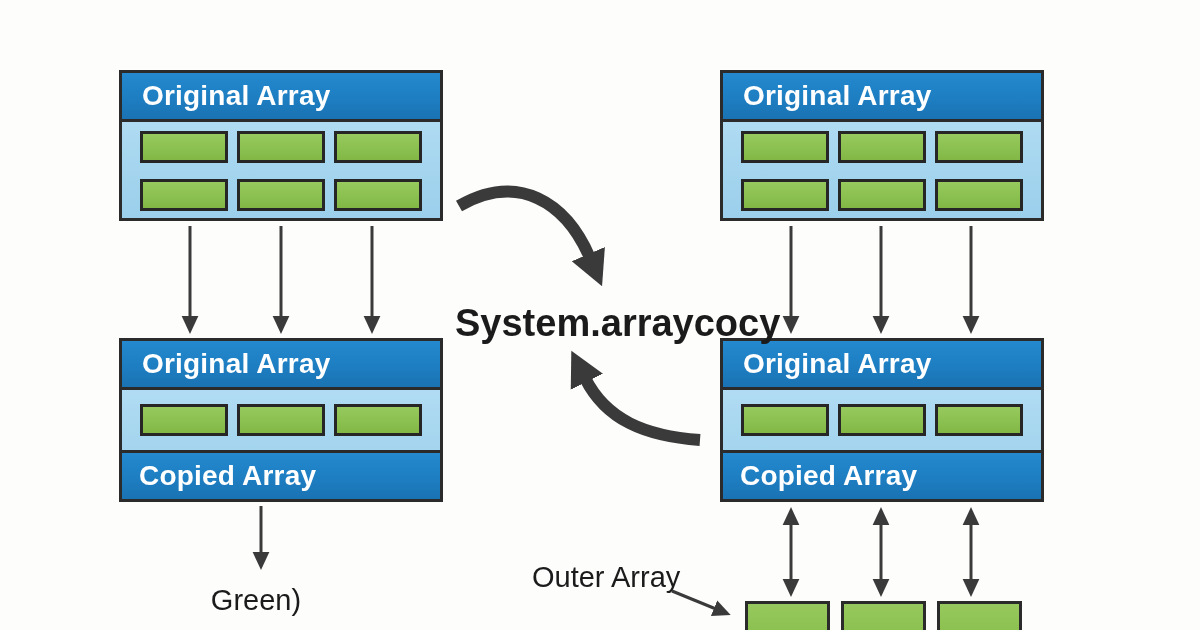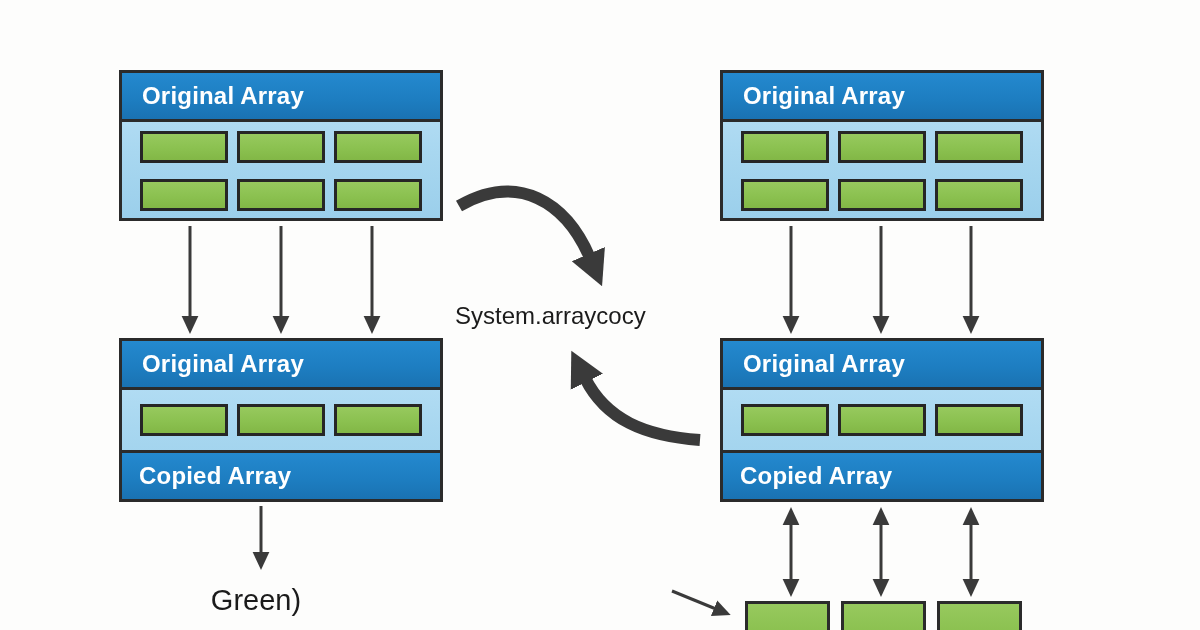--- a/index.html
+++ b/index.html
@@ -19,21 +19,21 @@
     box-sizing:border-box;
     border:3px solid #2b2b2b;
     background:linear-gradient(180deg,#bce2f7 0%,#a8d7f0 55%,#9bcfeb 100%);
   }
   .abox-header,.abox-footer{
     height:46px;
     line-height:46px;
     padding-left:20px;
     background:linear-gradient(180deg,#2489cf 0%,#1d7dc0 60%,#1a72b2 100%);
     color:#ffffff;
-    font-size:24px;
+    font-size:28px;
     font-weight:bold;
     letter-spacing:0.2px;
     white-space:nowrap;
   }
   .abox-header{border-bottom:3px solid #2b2b2b;}
   .abox-footer{border-top:3px solid #2b2b2b;padding-left:17px;}
   .abox-body{display:flex;flex-direction:column;justify-content:center;}
   .abox-body.tall{height:95px;gap:16px;padding-top:1px;}
   .abox-body.short{height:60px;}
   .cell-row{display:flex;justify-content:center;gap:9px;}
@@ -53,21 +53,21 @@
     background:linear-gradient(180deg,#97c95e 0%,#8bc150 60%,#82b746 100%);
   }
 
   
   .lbl{
     position:absolute;
     color:#1b1b1b;
     font-size:29px;
     white-space:nowrap;
   }
-  .lbl-center{font-size:24px;width:270px;}
+  .lbl-center{font-size:38px;text-align:center;width:270px;font-weight:bold;}
   .lbl-two-line{text-align:center;width:280px;line-height:37px;white-space:normal;}
 </style>
 </head>
 <body>
 
 <div class="stage">
 
   <svg class="overlay" viewBox="0 0 1200 630" xmlns="http://www.w3.org/2000/svg">
     <defs>
       <marker id="mth" viewBox="0 0 7 8" markerWidth="7" markerHeight="8" refX="0.7" refY="4" orient="auto-start-reverse">
@@ -171,14 +171,15 @@
   <div class="gbox" style="left:745px;top:601px;"></div>
   <div class="gbox" style="left:841px;top:601px;"></div>
   <div class="gbox" style="left:937px;top:601px;"></div>
 
   <div class="lbl lbl-center" style="left:455px;top:302px;">System.arraycocy</div>
 
   <div class="lbl lbl-two-line" style="left:116px;top:582px;">
     <div>Green)</div>
   </div>
 
+  <div class="lbl" style="left:532px;top:561px;">Outer Array</div>
 
 </div>
 
 </body></html>

